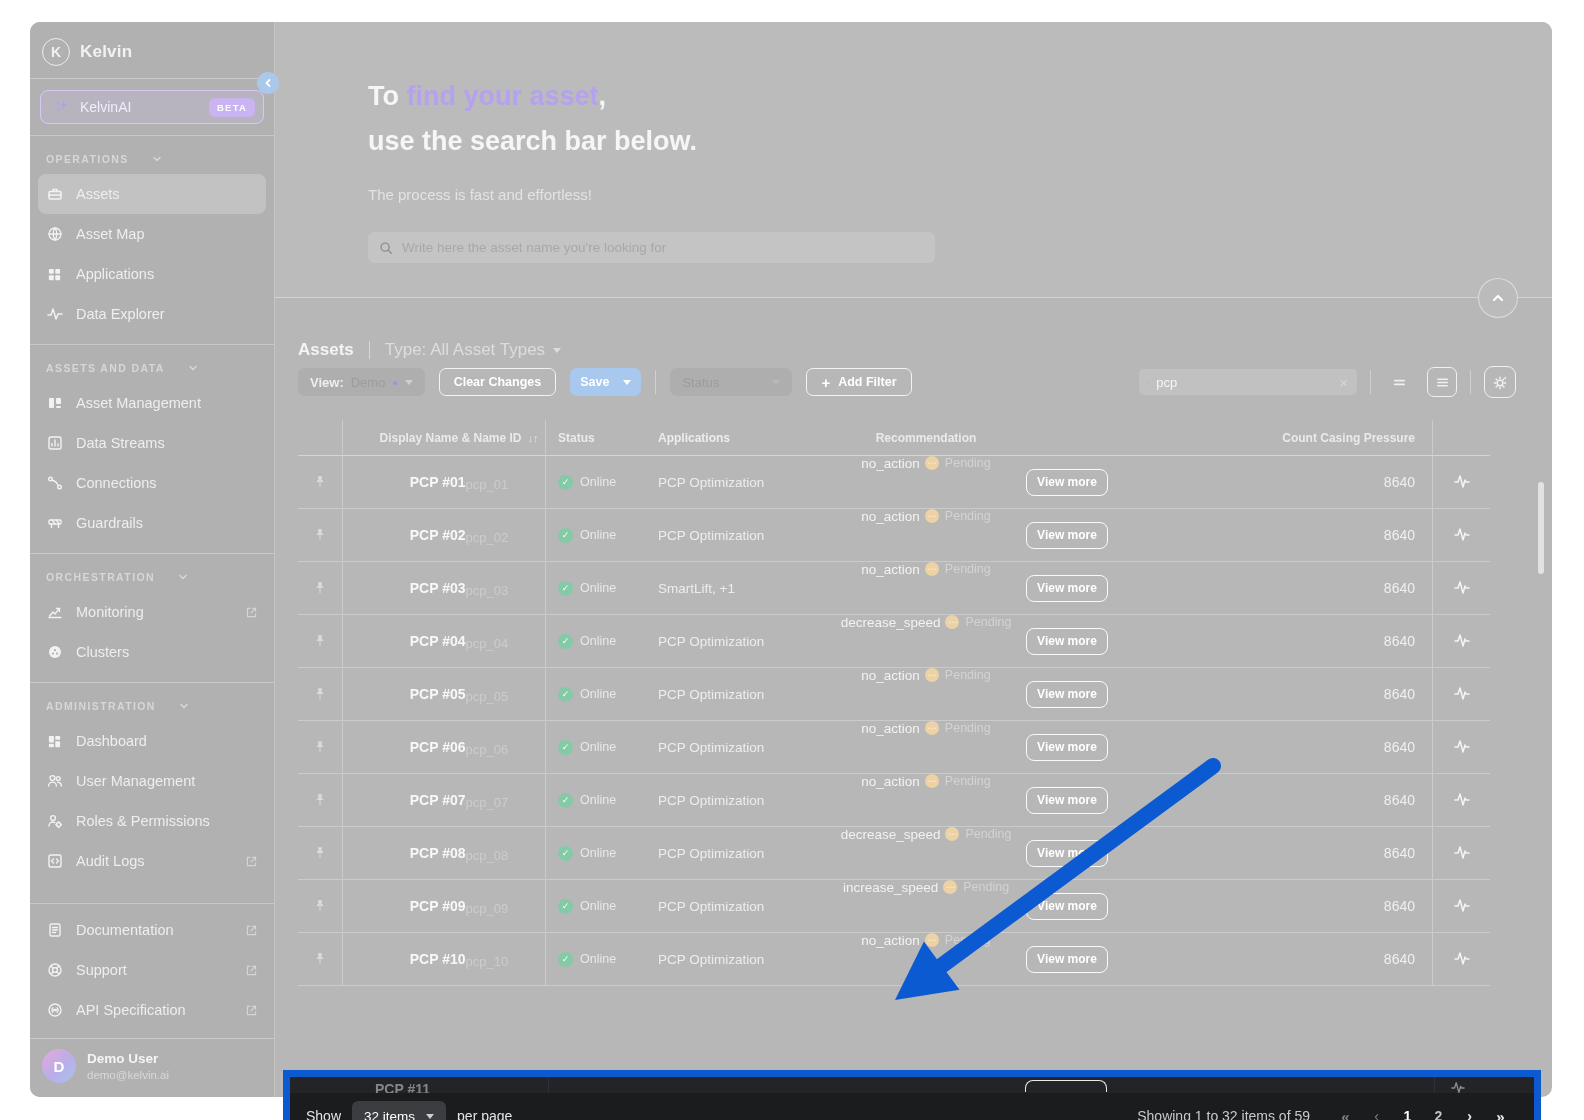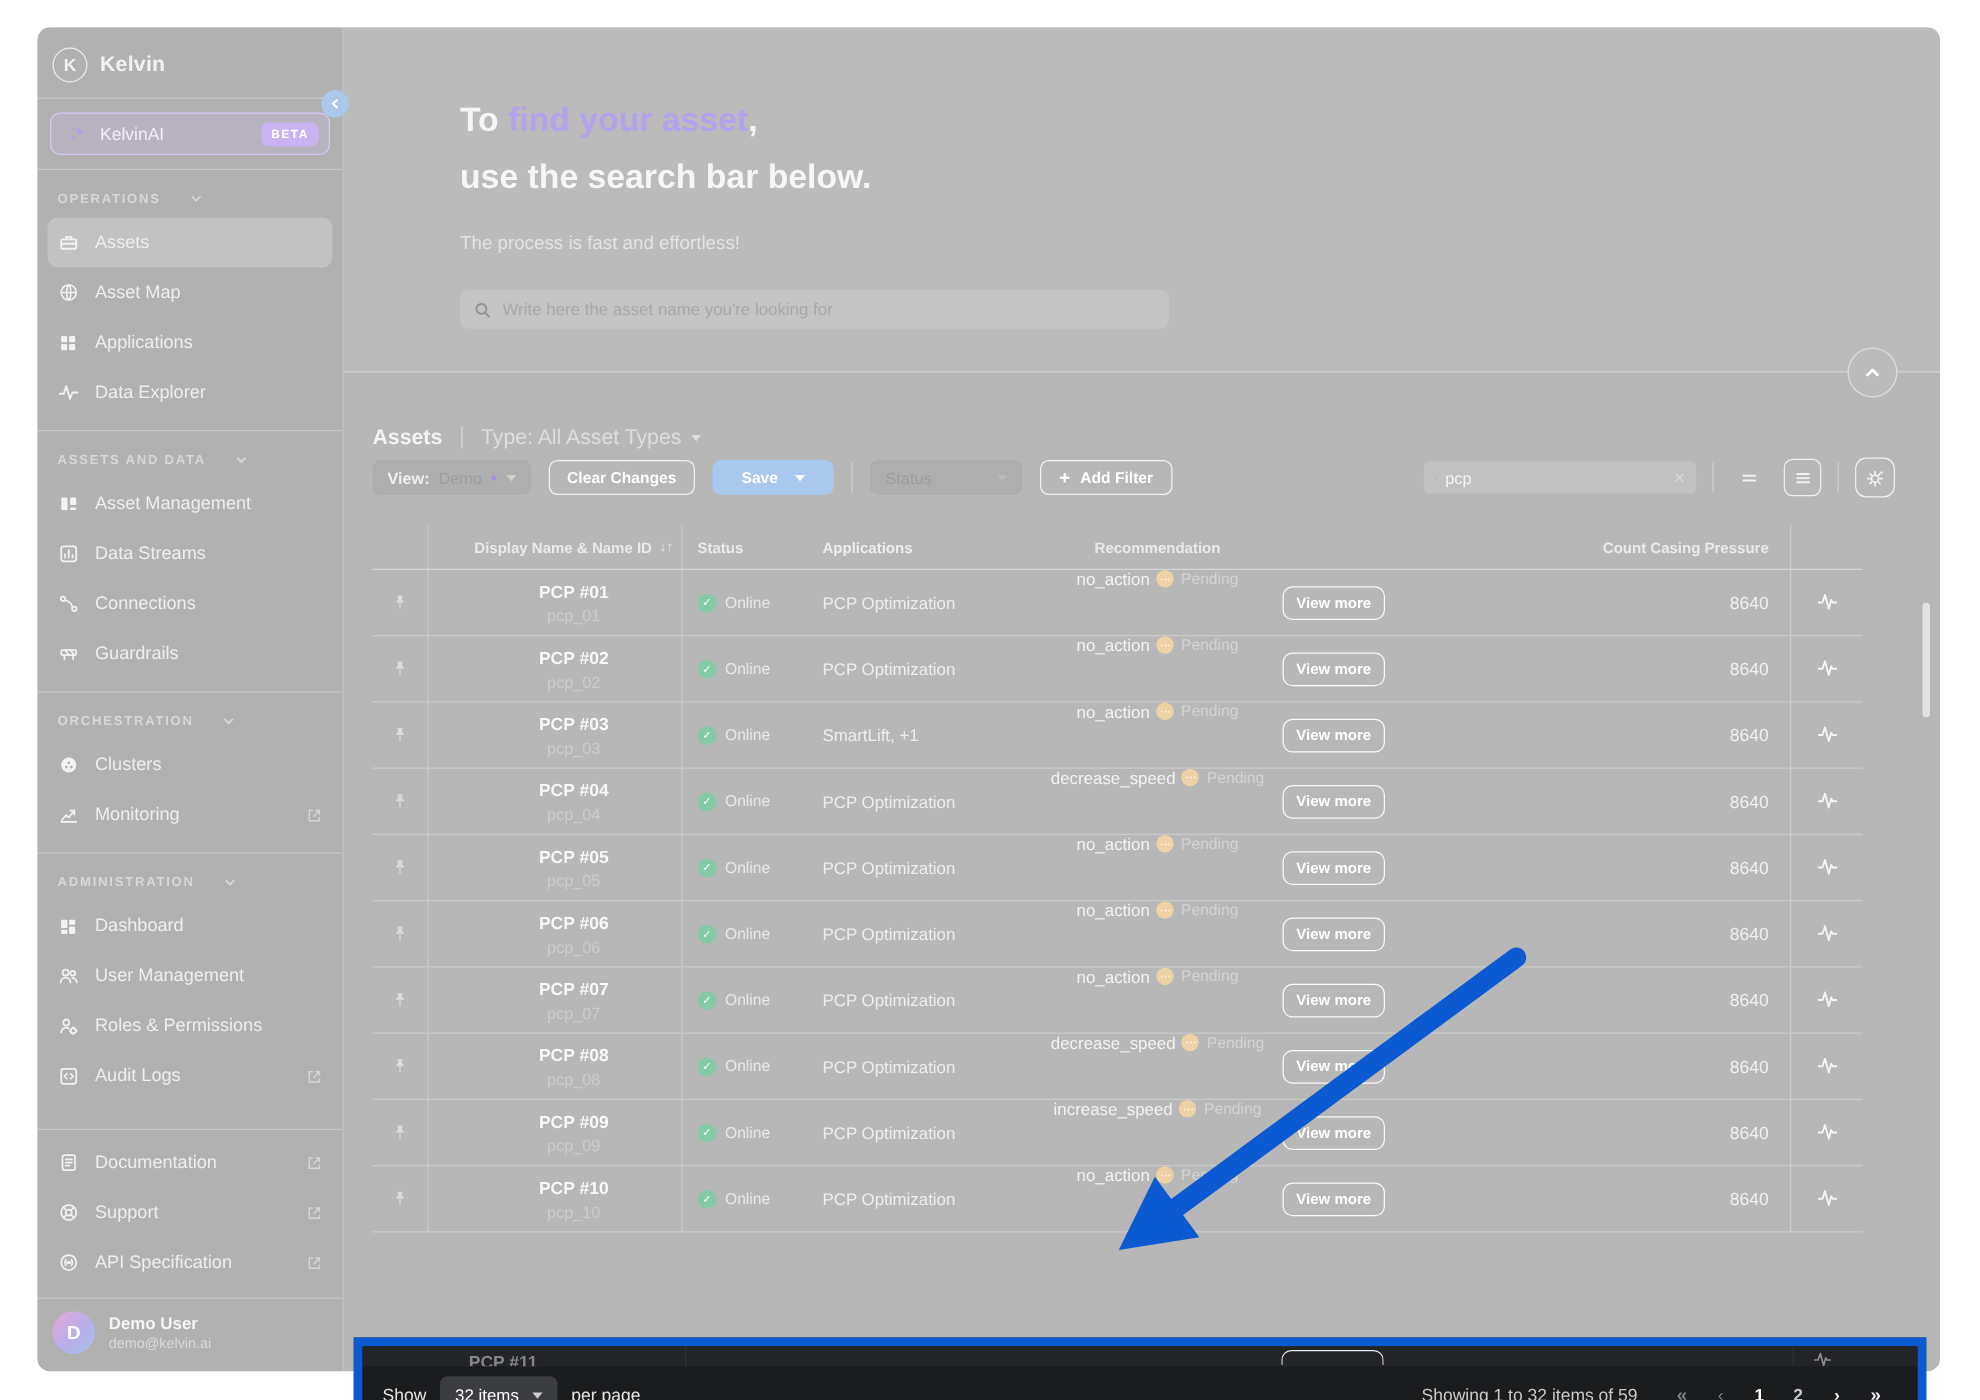--- a/index.html
+++ b/index.html
@@ -49,42 +49,42 @@
   .caret { width:0; height:0; border-left:4.5px solid transparent; border-right:4.5px solid transparent; border-top:5.5px solid currentColor; display:inline-block; }
 
   .toolbar { display:flex; align-items:center; margin-top:6px; padding-right:36px; gap:14px; }
   .btn { height:28px; border-radius:7px; display:flex; align-items:center; font-size:12.5px; }
   .view-btn { background:#aeaeae; padding:0 12px; gap:7px; min-width:122px; }
   .view-label { color:#efefef; font-weight:700; font-size:13px; }
   .view-value { color:#9d9d9d; font-size:13px; }
   .view-dot { color:#a98ee8; font-size:15px; line-height:1; }
   .view-btn .caret { color:#cfcfcf; margin-left:auto; }
   .outline-btn { border:1.5px solid #f3f3f3; color:#ffffff; font-weight:700; padding:0 14px; gap:8px; }
-  .save-btn { background:#a8c8ee; color:#ffffff; font-weight:700; padding:0 23px; gap:14px; }
+  .save-btn { background:#a8c8ee; color:#ffffff; font-weight:700; padding:0 10px; gap:14px; }
   .save-btn .caret { color:#ffffff; }
   .tb-pipe { width:1px; height:24px; background:rgba(255,255,255,.35); }
   .status-dd { background:#aeaeae; color:#9c9c9c; padding:0 12px; min-width:122px; font-size:13px; }
   .status-dd .caret { margin-left:auto; color:#b9b9b9; }
   .plus-glyph { font-size:15px; font-weight:700; }
   .tb-right { margin-left:auto; display:flex; align-items:center; gap:13px; }
   .tb-search { width:218px; height:26px; background:#c1c1c1; border-radius:5px; display:flex; align-items:center; gap:7px; padding:0 9px; }
   .tb-search input { flex:1; background:transparent; border:none; outline:none; font-size:13px; color:#f5f5f5; font-family:inherit; }
   .x-btn { color:#d6d6d6; font-size:15px; line-height:1; }
   .tgl { width:30px; height:30px; border-radius:7px; display:flex; align-items:center; justify-content:center; color:#f0f0f0; }
   .tgl.sel { border:1.5px solid #f0f0f0; }
   .gear-btn { width:32px; height:32px; border:1.5px solid #f0f0f0; border-radius:9px; display:flex; align-items:center; justify-content:center; color:#f2f2f2; }
 
   
   .table { margin-top:22px; width:1192px; }
   .t-grid { display:grid; grid-template-columns:45px 203px 100px 183px 182px 112px 1fr 58px; align-items:center; }
   .t-header { height:36px; border-bottom:1px solid rgba(255,255,255,.42); font-size:12px; font-weight:700; color:#eaeaea; }
   .t-header > div, .t-row > div { height:100%; display:flex; align-items:center; }
   .t-row { height:53px; border-bottom:1px solid rgba(255,255,255,.28); }
   .c-pin { justify-content:center; border-right:1px solid rgba(255,255,255,.28); color:#dadada; }
-  .c-name { padding-left:30px; border-right:1px solid rgba(255,255,255,.28); flex-direction:column; align-items:center; justify-content:center; }
+  .c-name { padding-left:30px; border-right:1px solid rgba(255,255,255,.28); flex-direction:row; align-items:center; justify-content:center; }
   .t-header .c-name { flex-direction:row; align-items:center !important; gap:6px; }
   .sort-glyph { font-size:11px; color:#e2e2e2; }
   .c-status { padding-left:12px; gap:7px; }
   .c-apps { padding-left:12px; font-size:13.5px; color:#ededed; }
   .c-rec { padding-left:12px; flex-direction:row; align-items:flex-start !important; justify-content:center; gap:5px; }
   .t-header .c-rec { flex-direction:row; align-items:center !important; }
   .c-view { justify-content:center; }
   .c-count { justify-content:flex-end; padding-right:17px; font-size:14px; color:#f0f0f0; }
   .c-wave { justify-content:center; border-left:1px solid rgba(255,255,255,.28); color:#f5f5f5; }
   .row-name { font-size:14px; font-weight:700; color:#f8f8f8; }
@@ -241,43 +241,43 @@
 
     <div class="s-div" style="margin-top:10px"></div>
     <div class="sec-label">
       <span>ORCHESTRATION</span>
       <svg class="i" width="10" height="10" viewBox="0 0 10 10" fill="none" stroke="#d7d7d7" stroke-width="1.5" stroke-linecap="round">
           <path d="M2 3.5l3 3 3-3"></path>
         </svg>
     </div>
     <div class="nav-item">
       <span class="nav-icon">
+          <svg class="i" width="16" height="16" viewBox="0 0 16 16" fill="none" stroke="currentColor" stroke-width="1.4" stroke-linecap="round">
+            <path d="M2 13.5h12M2.5 12l3.5-4 2 2 4.5-5.5"></path>
+            <path d="M9.5 4.5h3v3"></path>
+          </svg>
+        </span>
+      <span>Monitoring</span>
+      <span class="ext">
+          <svg class="i" width="13" height="13" viewBox="0 0 16 16" fill="none" stroke="#dcdcdc" stroke-width="1.4" stroke-linecap="round">
+            <path d="M6 3H3v10h10v-3"></path>
+            <path d="M9.5 3H13v3.5M13 3L7.5 8.5"></path>
+          </svg>
+        </span>
+    </div>
+    <div class="nav-item">
+      <span class="nav-icon">
           <svg class="i" width="16" height="16" viewBox="0 0 16 16">
             <circle cx="8" cy="8" r="6" fill="currentColor"></circle>
             <circle cx="8" cy="6.2" r="1.1" fill="#b1b1b1"></circle>
             <circle cx="6" cy="9.6" r="1.1" fill="#b1b1b1"></circle>
             <circle cx="10" cy="9.6" r="1.1" fill="#b1b1b1"></circle>
           </svg>
         </span>
       <span>Clusters</span>
-    </div>
-    <div class="nav-item">
-      <span class="nav-icon">
-          <svg class="i" width="16" height="16" viewBox="0 0 16 16" fill="none" stroke="currentColor" stroke-width="1.4" stroke-linecap="round">
-            <path d="M2 13.5h12M2.5 12l3.5-4 2 2 4.5-5.5"></path>
-            <path d="M9.5 4.5h3v3"></path>
-          </svg>
-        </span>
-      <span>Monitoring</span>
-      <span class="ext">
-          <svg class="i" width="13" height="13" viewBox="0 0 16 16" fill="none" stroke="#dcdcdc" stroke-width="1.4" stroke-linecap="round">
-            <path d="M6 3H3v10h10v-3"></path>
-            <path d="M9.5 3H13v3.5M13 3L7.5 8.5"></path>
-          </svg>
-        </span>
     </div>
 
     <div class="s-div" style="margin-top:10px"></div>
     <div class="sec-label">
       <span>ADMINISTRATION</span>
       <svg class="i" width="10" height="10" viewBox="0 0 10 10" fill="none" stroke="#d7d7d7" stroke-width="1.5" stroke-linecap="round">
           <path d="M2 3.5l3 3 3-3"></path>
         </svg>
     </div>
     <div class="nav-item">

